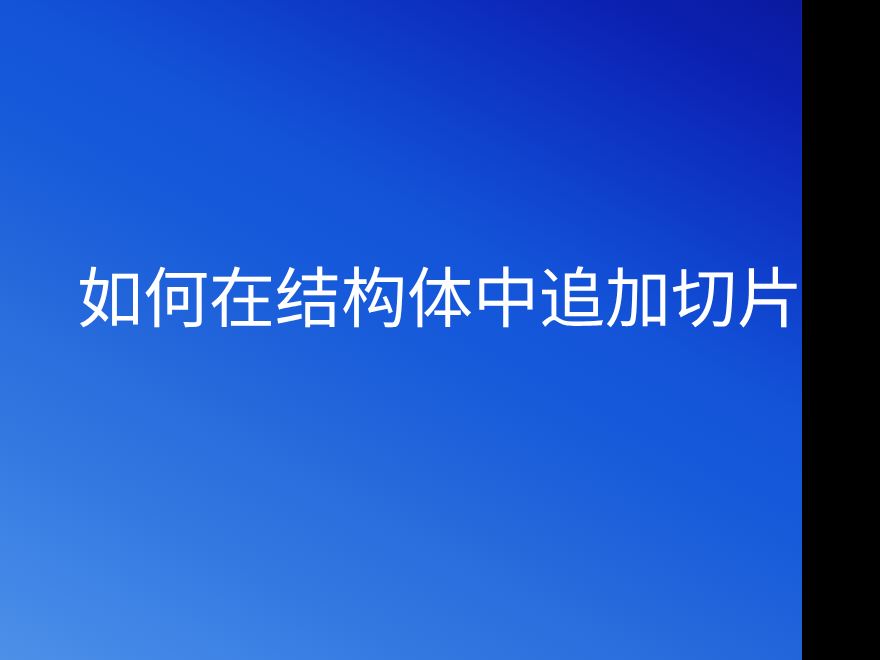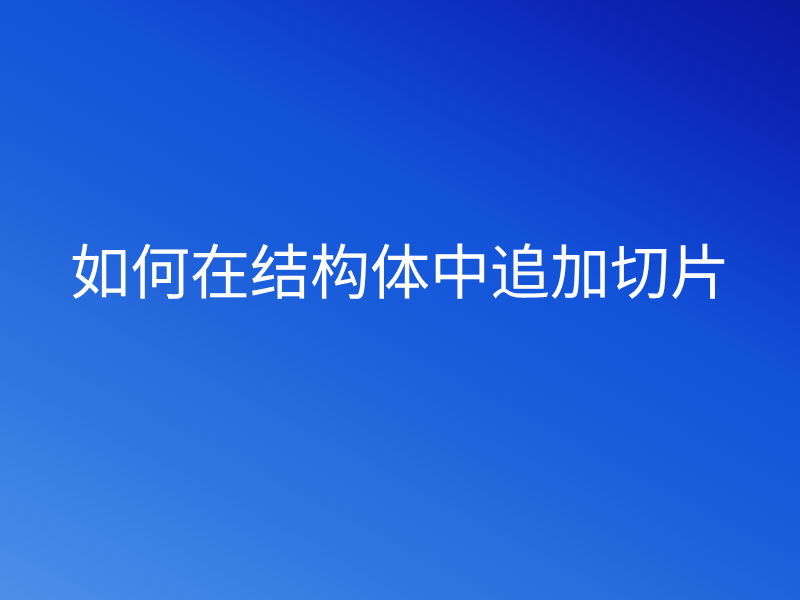--- a/index.html
+++ b/index.html
@@ -4,21 +4,21 @@
 <title>banner</title>
 <style>
   html, body {
     margin: 0;
     padding: 0;
     background: #000;
   }
 
   #banner {
     position: relative;
-    width: 800px;
+    width: 729px;
     height: 600px;
     overflow: hidden;
     
     background-color: #1353d8;
     background-image: linear-gradient(
       28deg,
       #4d90e8   0%,
       #3f84e6  11%,
       #3277e0  22%,
       #2a6ddd  32%,

